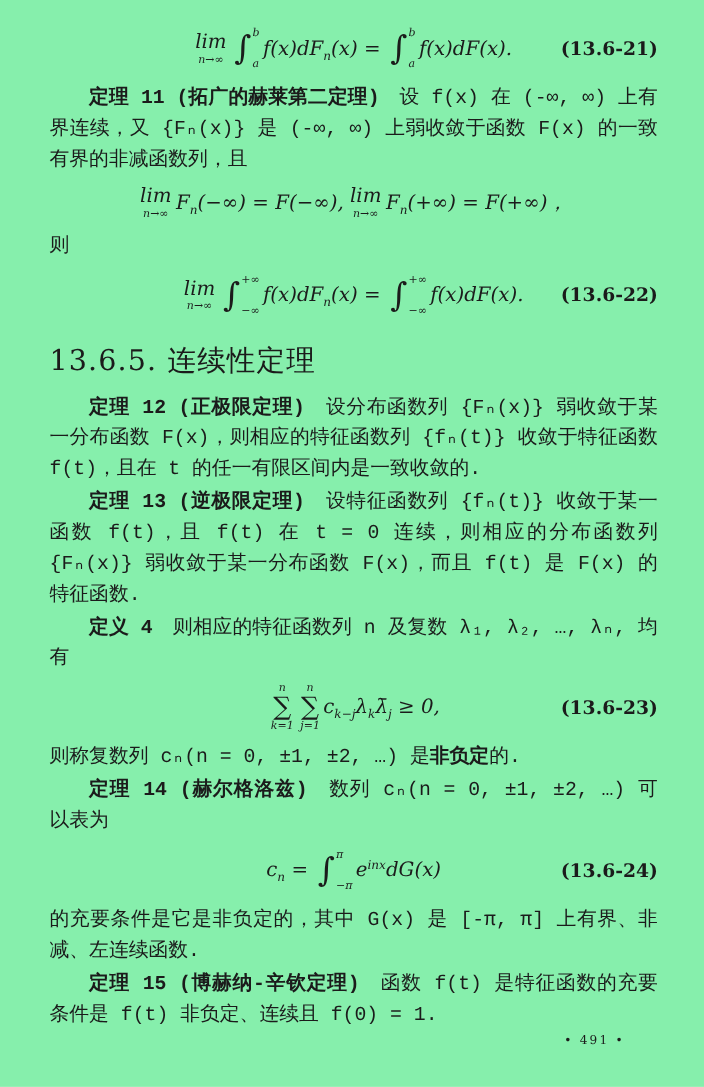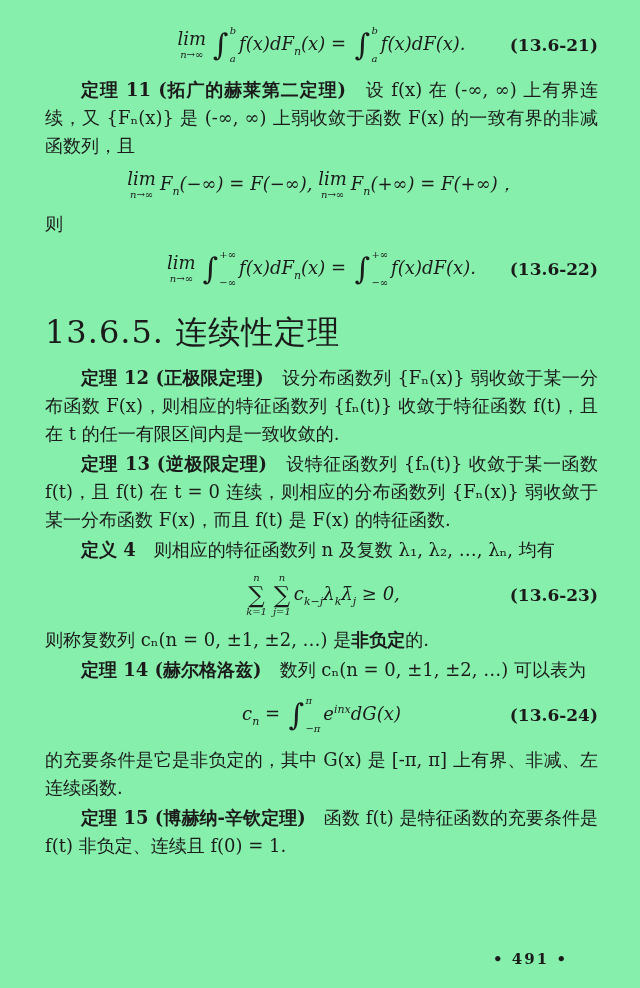--- a/index.html
+++ b/index.html
@@ -2,26 +2,26 @@
 <html><head>
 <meta charset="utf-8">
 <style>
   html,body{margin:0;padding:0;background:#e8e6e2;}
   body{width:640px;height:988px;overflow:hidden;
        font-family:"DejaVu Serif","Liberation Serif",serif;color:#1b1b1b;}
   .page{box-sizing:border-box;width:640px;height:988px;background:#86efac;
         padding:14px 42px 0 45px;position:relative;}
   
   p.para{font-size:18px;line-height:28px;margin:0 0 2px 0;text-align:justify;
-         text-indent:2em;}
+         text-indent:2em;font-family:Liberation Mono, monospace;}
   p.noindent{text-indent:0;}
   b.lead{font-weight:bold;}
   b.inb{font-weight:bold;}
   
-  h2.sec{font-size:32px;font-weight:normal;margin:20px 0 12px 0;
+  h2.sec{font-size:26px;font-weight:normal;margin:20px 0 12px 0;
          letter-spacing:1px;line-height:1.25;}
   
   .frow{display:flex;align-items:center;justify-content:center;position:relative;
         margin:8px 0;min-height:46px;}
   .eqlabel{position:absolute;right:0;font-size:17px;font-style:normal;font-weight:bold;}
   .fm{font-style:italic;font-size:18px;white-space:nowrap;}
   .fm sub,.fm sup{font-size:11px;line-height:1;}
   
   .limstack{display:inline-flex;flex-direction:column;align-items:center;
             vertical-align:middle;line-height:1;margin:0 4px 0 0;}
@@ -30,21 +30,21 @@
   .intwrap{display:inline-flex;align-items:center;vertical-align:middle;margin:0 3px;}
   .intglyph{font-size:30px;line-height:36px;font-style:normal;}
   .intcol{display:inline-flex;flex-direction:column;justify-content:space-between;
           height:38px;font-size:10px;line-height:1;margin-left:1px;font-style:italic;}
   
   .sumstack{display:inline-flex;flex-direction:column;align-items:center;
             vertical-align:middle;line-height:1;margin:0 3px;}
   .sumstack .small{font-size:10px;font-style:italic;}
   .sumglyph{font-size:23px;line-height:1.05;font-style:normal;}
   
-  .pageno{position:absolute;bottom:20px;right:72px;font-size:15px;font-weight:bold;
+  .pageno{position:absolute;bottom:36px;right:72px;font-size:11px;font-weight:normal;
           letter-spacing:2px;}
 </style>
 </head>
 <body>
 
 <div class="page">
 
   <div class="frow">
     <span class="fm"><span class="limstack">
           <span>lim</span>

